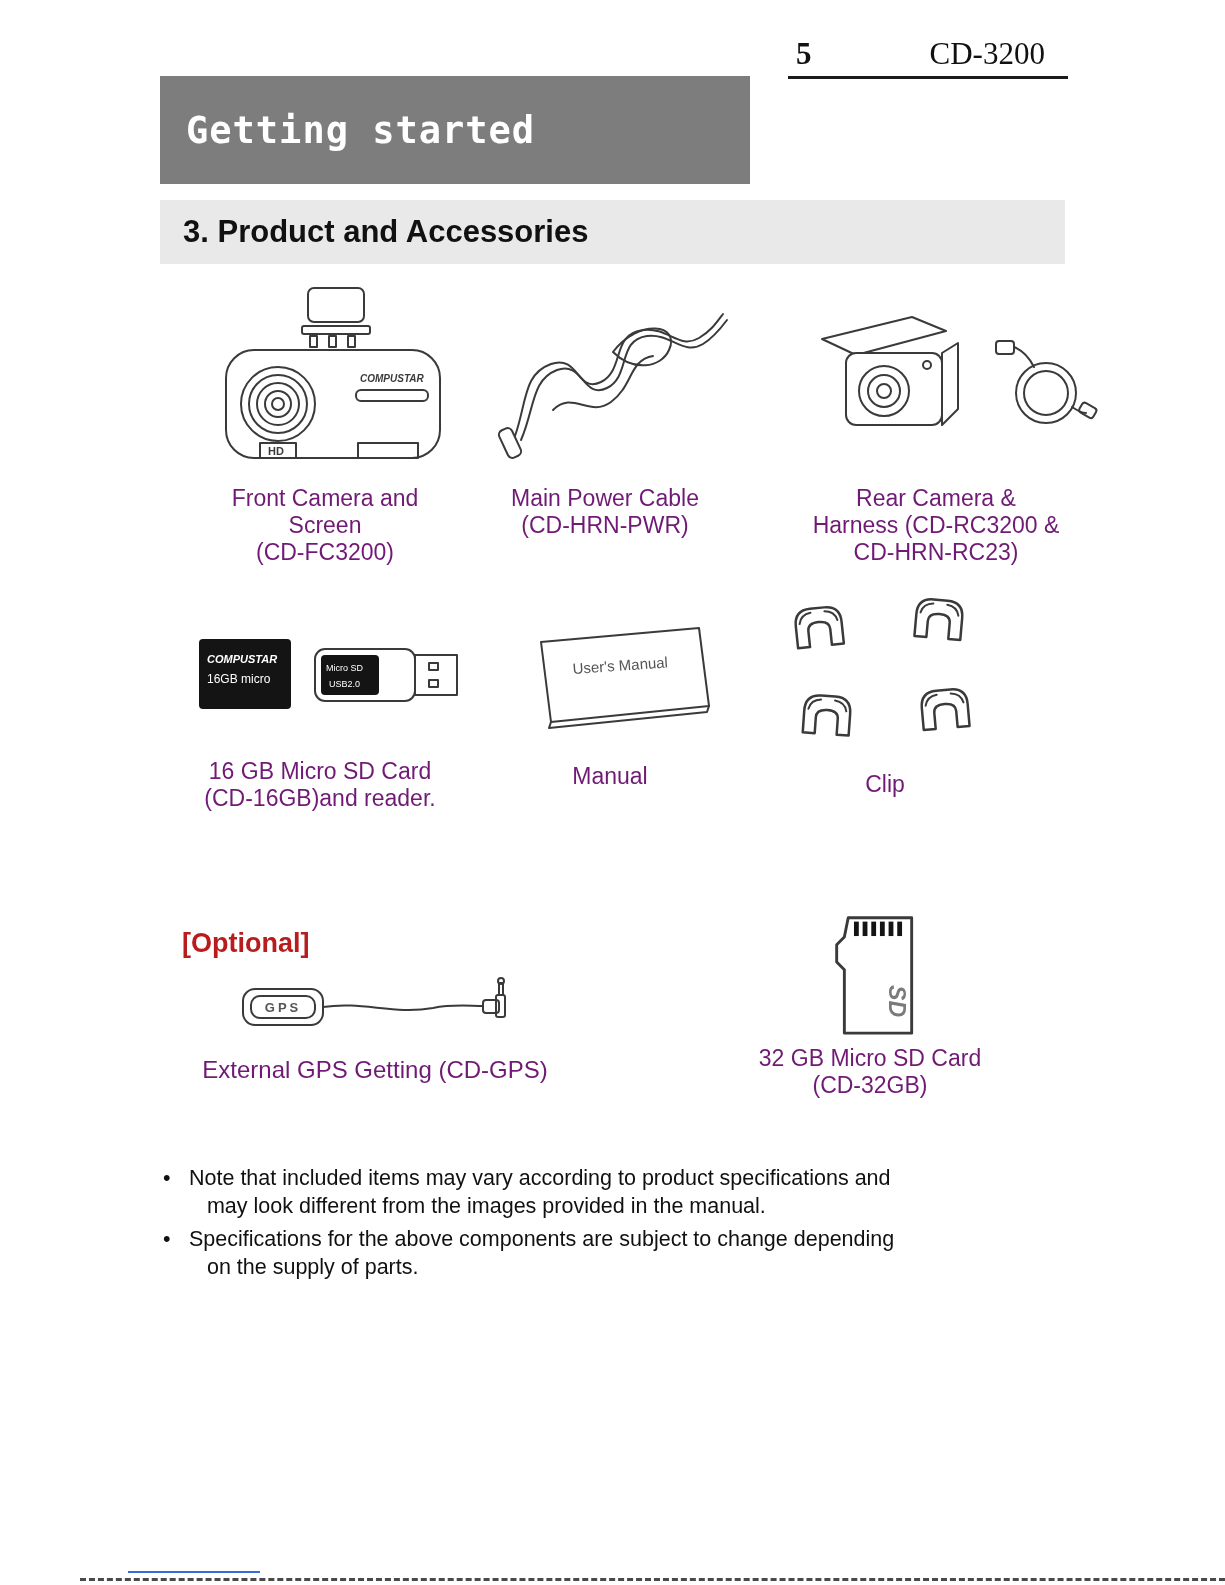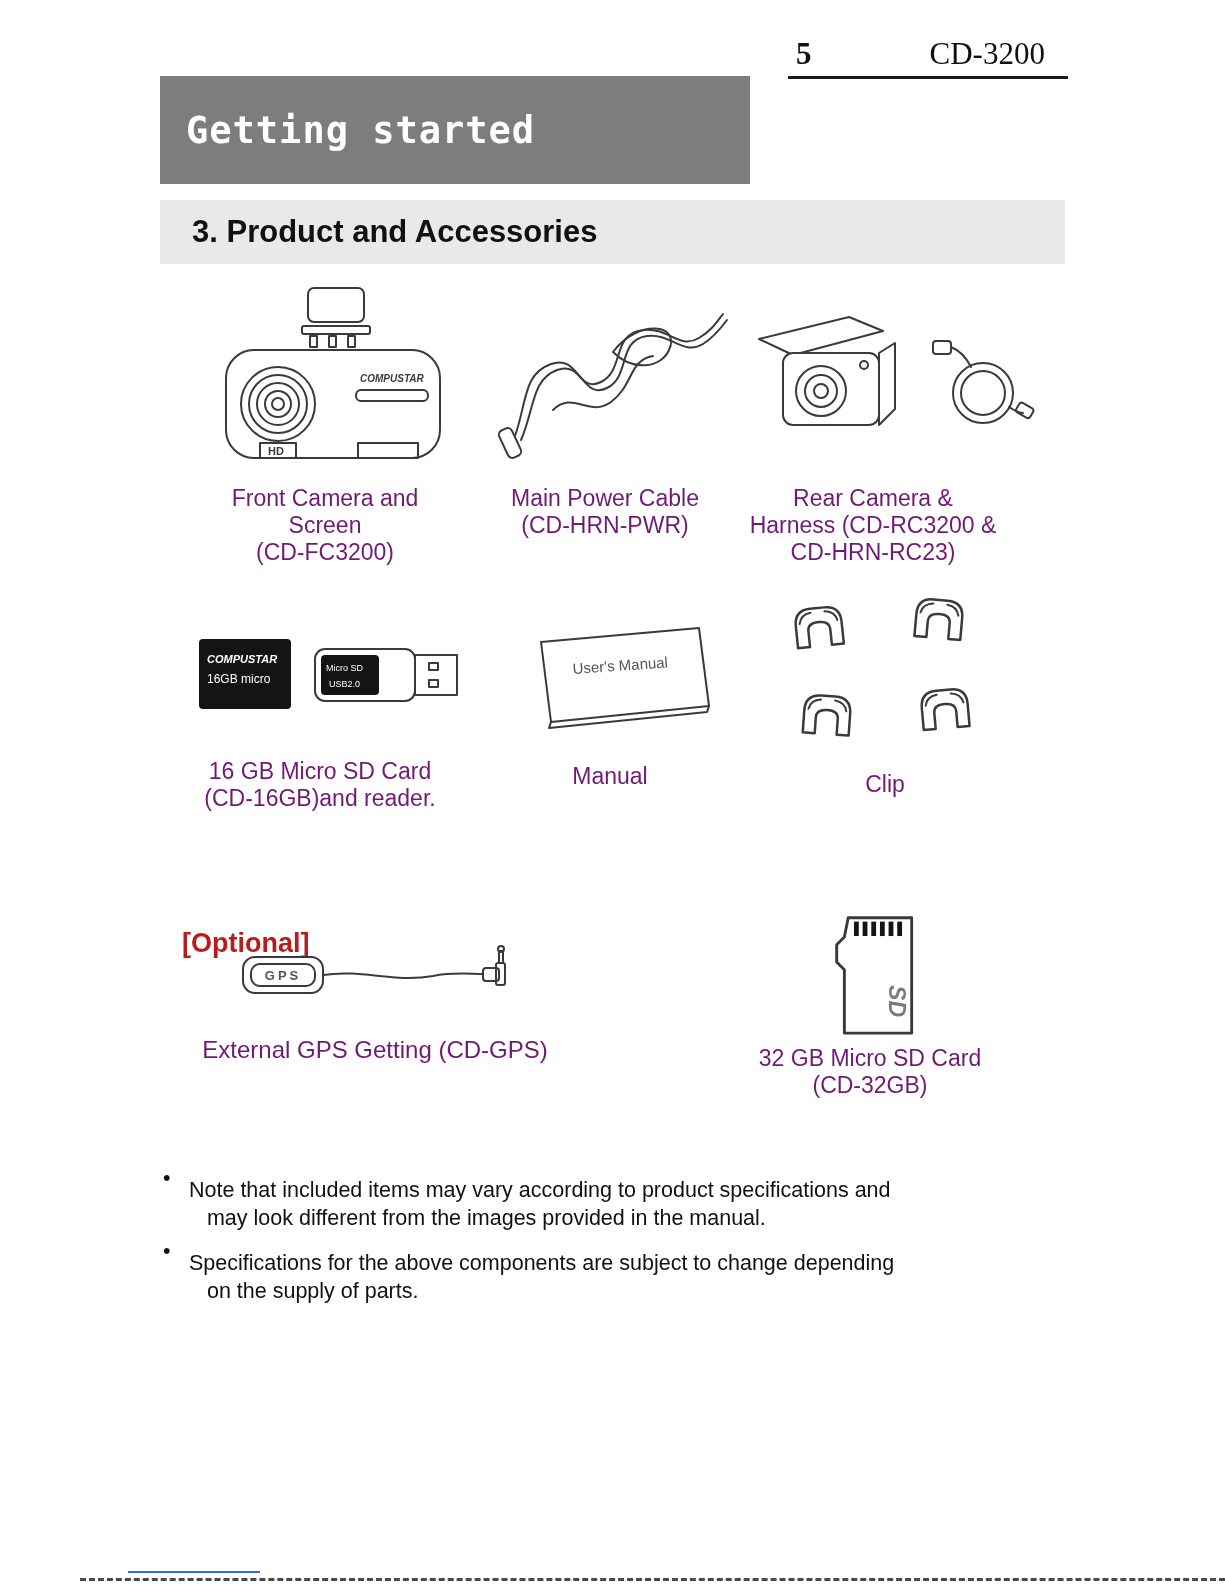--- a/index.html
+++ b/index.html
@@ -24,21 +24,21 @@
     background:#7d7d7d; color:#ffffff; display:flex; align-items:center;
     padding-left:26px; box-sizing:border-box;
     font-family:"DejaVu Sans Mono", monospace; font-weight:bold;
     font-size:37px; letter-spacing:1px;
   }
 
   
   .section-bar {
     position:absolute; top:200px; left:160px; width:905px; height:64px;
     background:#e9e9e9; display:flex; align-items:center;
-    padding-left:32px; box-sizing:border-box;
+    padding-left:23px; box-sizing:border-box;
     font-weight:bold; font-size:31px; color:#111;
   }
 
   .product { position:absolute; display:flex; flex-direction:column; align-items:center; }
   .product .art { display:flex; align-items:center; justify-content:center;margin-left:16px; }
   .caption {
     margin-top:8px; font-size:23px; line-height:1.18; text-align:center;
     white-space:pre-line; color:#701a75;
   }
 
@@ -48,21 +48,21 @@
   .fillw { fill:#ffffff; stroke:#3a3a3a; stroke-width:2; }
 
   .optional-label {
     position:absolute; left:182px; top:928px;
     font-weight:bold; font-size:27px; color:#b91c1c;
   }
 
   .notes { position:absolute; left:163px; top:1165px; width:810px; font-size:21.5px; line-height:1.28; }
   .note { display:flex; margin-bottom:6px; }
   .note .bullet { width:26px; flex:0 0 26px; }
-  .note .note-text { white-space:pre-wrap;margin-top:12px; }
+  .note .note-text { white-space:pre-wrap; }
 
   .bottom-dash {
     position:absolute; left:80px; right:0; bottom:4px; height:0;
     border-top:3px dashed #4a4a4a;
   }
   .bottom-blue {
     position:absolute; left:128px; bottom:12px; width:132px; height:0;
     border-top:2px solid #3a6bd6;
   }
 </style>
@@ -117,21 +117,21 @@
         <path class="ln" d="M22,146 C34,112 30,84 58,74 C86,64 84,104 108,92 C132,80 118,44 150,40 C176,37 186,60 206,48 C218,41 224,32 230,24"></path>
         <path class="ln" d="M28,150 C42,118 38,90 64,80 C90,70 90,110 114,98 C138,86 124,50 154,46 C178,43 190,66 210,54 C220,48 228,38 234,30"></path>
         <path class="ln" d="M60,120 C80,100 96,128 118,112 C140,96 136,70 160,66"></path>
         <path class="ln" d="M120,62 C146,28 188,34 176,60 C168,78 140,82 120,62"></path>
       </svg>
     </div>
     <div class="caption">Main Power Cable
 (CD-HRN-PWR)</div>
   </div>
 
-  <div class="product" style="left:708px; top:282px; width:330px;align-items:center;">
+  <div class="product" style="left:771px; top:282px; width:330px;align-items:center;">
     <div class="art" style="height:195px;">
       <svg width="320" height="150" viewBox="0 0 320 150">
         <polygon class="fillw" points="38,34 128,12 162,26 72,50"></polygon>
         <rect class="fillw" x="62" y="48" width="96" height="72" rx="10"></rect>
         <polygon class="fillw" points="158,48 174,38 174,104 158,120"></polygon>
         <circle class="ln" cx="100" cy="86" r="25"></circle>
         <circle class="ln" cx="100" cy="86" r="16"></circle>
         <circle class="ln" cx="100" cy="86" r="7"></circle>
         <circle class="ln" cx="143" cy="60" r="4"></circle>
         <rect class="ln" x="212" y="36" width="18" height="13" rx="3"></rect>
@@ -191,21 +191,21 @@
         <use href="#clipShape" transform="translate(132,2) rotate(5 31 29)"></use>
         <use href="#clipShape" transform="translate(20,98) rotate(4 31 29)"></use>
         <use href="#clipShape" transform="translate(138,92) rotate(-5 31 29)"></use>
       </svg>
     </div>
     <div class="caption">Clip</div>
   </div>
 
   <div class="optional-label">[Optional]</div>
 
-  <div class="product" style="left:150px; top:936px; width:450px;gap:12px;">
+  <div class="product" style="left:150px; top:968px; width:450px;">
     <div class="art" style="height:80px;">
       <svg width="300" height="70" viewBox="0 0 300 70">
         <rect class="ln" x="10" y="16" width="80" height="36" rx="12"></rect>
         <rect class="ln" x="18" y="23" width="64" height="22" rx="9"></rect>
         <text x="50" y="39" font-size="13" font-weight="bold" letter-spacing="3" fill="#555" text-anchor="middle">GPS</text>
         <path class="ln" d="M90,34 C130,28 160,42 200,35 C220,31 236,33 250,33"></path>
         <rect class="ln" x="250" y="27" width="16" height="13" rx="3"></rect>
         <rect class="ln" x="263" y="22" width="9" height="22" rx="2"></rect>
         <rect class="ln" x="266" y="10" width="4" height="12"></rect>
         <circle class="ln" cx="268" cy="8" r="3"></circle>

